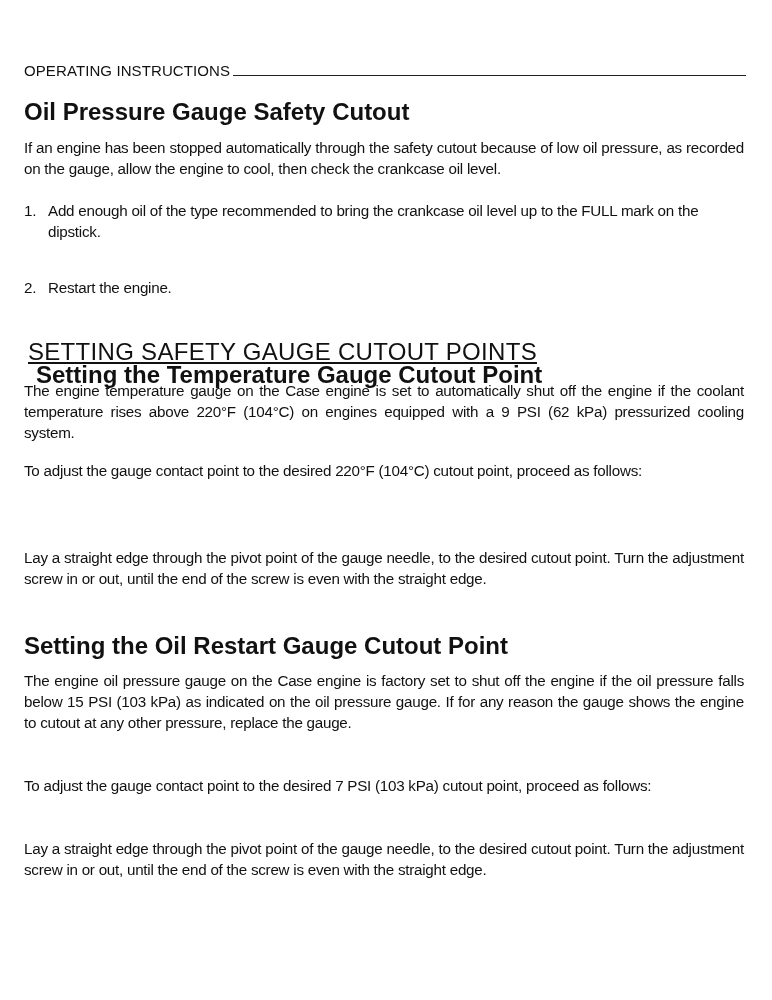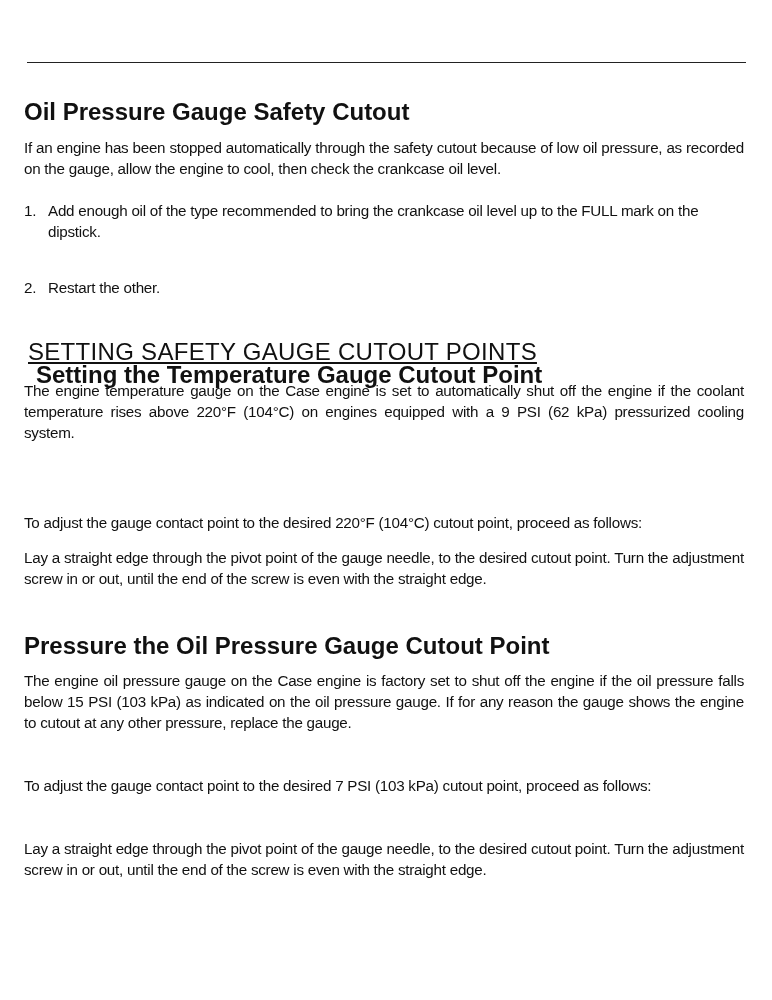--- a/index.html
+++ b/index.html
@@ -84,48 +84,49 @@
     .list-item .txt {
       flex: 1;
     }
   </style>
 </head>
 <body>
 
 <div class="page">
 
   <div class="running-header">
+    <span class="label">OPERATING INSTRUCTIONS</span>
     <span class="rule"></span>
   </div>
 
   <h2 class="h-sub" style="top:98px;">Oil Pressure Gauge Safety Cutout</h2>
 
   <p class="para" style="top:137px;">If an engine has been stopped automatically through the safety cutout because of low oil pressure, as recorded on the gauge, allow the engine to cool, then check the crankcase oil level.</p>
 
   <div class="list-item" style="top:200px;">
     <span class="num">1.</span>
     <span class="txt">Add enough oil of the type recommended to bring the crankcase oil level up to the FULL mark on the dipstick.</span>
   </div>
 
   <div class="list-item" style="top:277px;">
     <span class="num">2.</span>
-    <span class="txt">Restart the other.</span>
+    <span class="txt">Restart the engine.</span>
   </div>
 
   <h1 class="h-main" style="top:334px;">SETTING SAFETY GAUGE CUTOUT POINTS</h1>
 
   <h2 class="h-sub" style="top:361px;margin-left:12px;">Setting the Temperature Gauge Cutout Point</h2>
 
   <p class="para" style="top:380px;">The engine temperature gauge on the Case engine is set to automatically shut off the engine if the coolant temperature rises above 220°F (104°C) on engines equipped with a 9 PSI (62 kPa) pressurized cooling system.</p>
 
-  <p class="para" style="top:512px;">To adjust the gauge contact point to the desired 220°F (104°C) cutout point, proceed as follows:</p>
+  <p class="para" style="top:460px;">To adjust the gauge contact point to the desired 220°F (104°C) cutout point, proceed as follows:</p>
 
   <p class="para" style="top:547px;">Lay a straight edge through the pivot point of the gauge needle, to the desired cutout point. Turn the adjustment screw in or out, until the end of the screw is even with the straight edge.</p>
 
-  <h2 class="h-sub" style="top:632px;">Pressure the Oil Pressure Gauge Cutout Point</h2>
+  <h2 class="h-sub" style="top:632px;">Setting the Oil Restart Gauge Cutout Point</h2>
 
   <p class="para" style="top:670px;">The engine oil pressure gauge on the Case engine is factory set to shut off the engine if the oil pressure falls below 15 PSI (103 kPa) as indicated on the oil pressure gauge. If for any reason the gauge shows the engine to cutout at any other pressure, replace the gauge.</p>
 
   <p class="para" style="top:775px;">To adjust the gauge contact point to the desired 7 PSI (103 kPa) cutout point, proceed as follows:</p>
 
   <p class="para" style="top:838px;">Lay a straight edge through the pivot point of the gauge needle, to the desired cutout point. Turn the adjustment screw in or out, until the end of the screw is even with the straight edge.</p>
 
 </div>
 
 </body></html>

